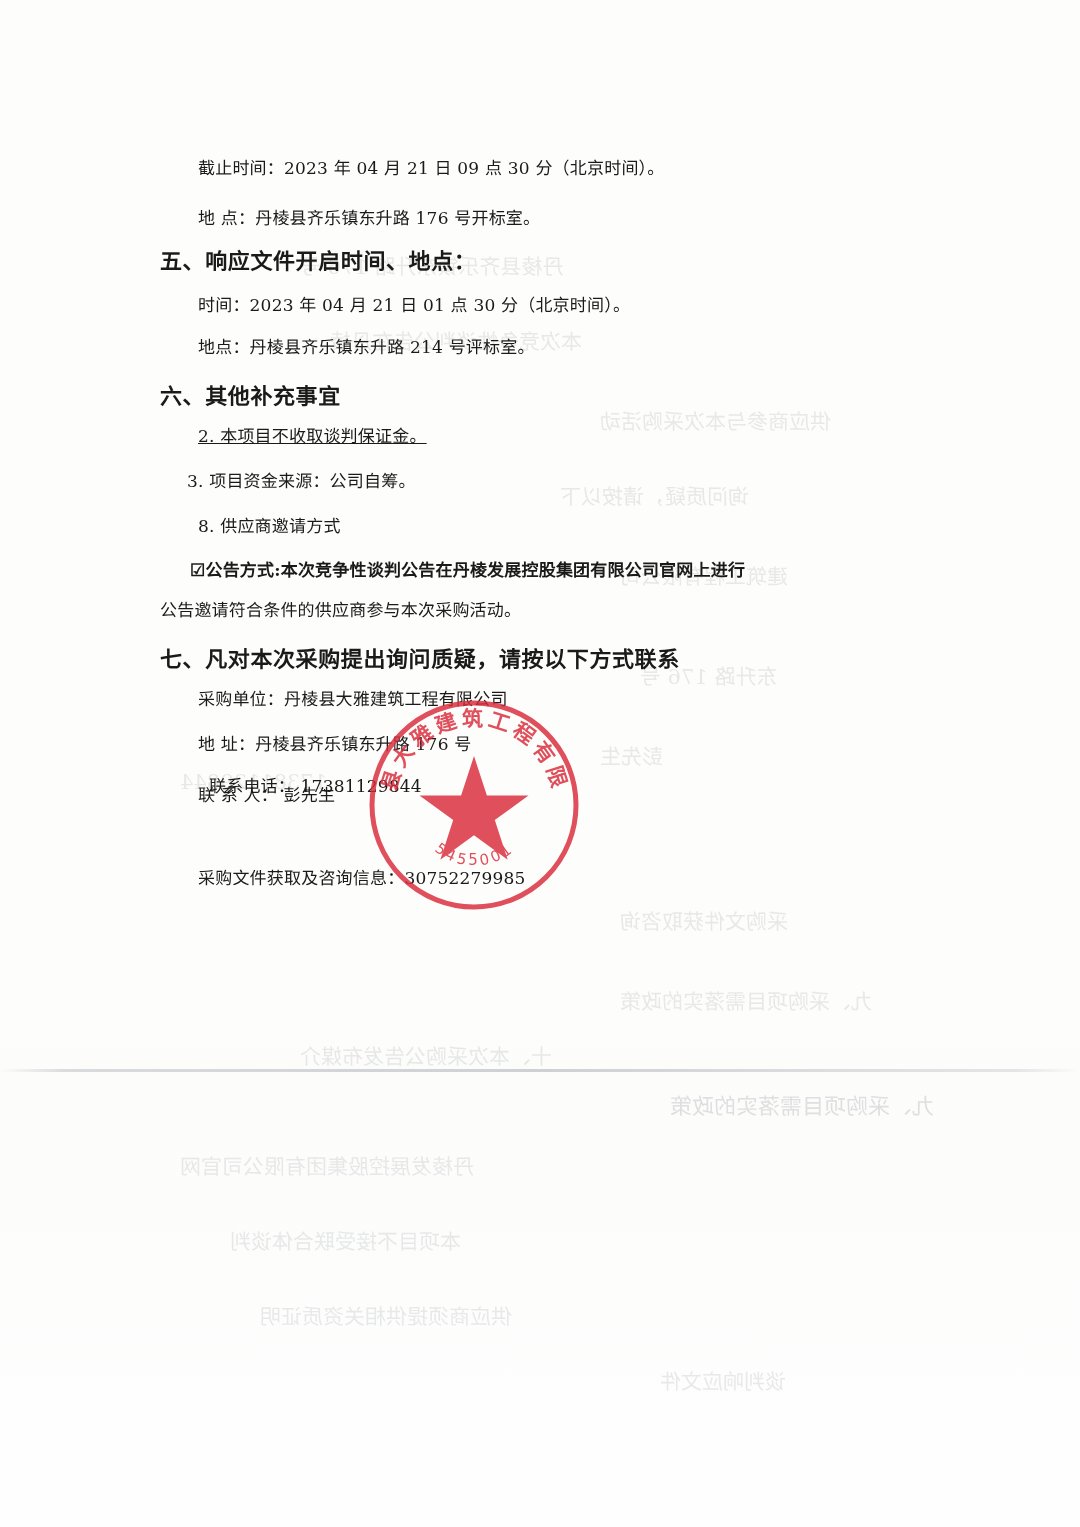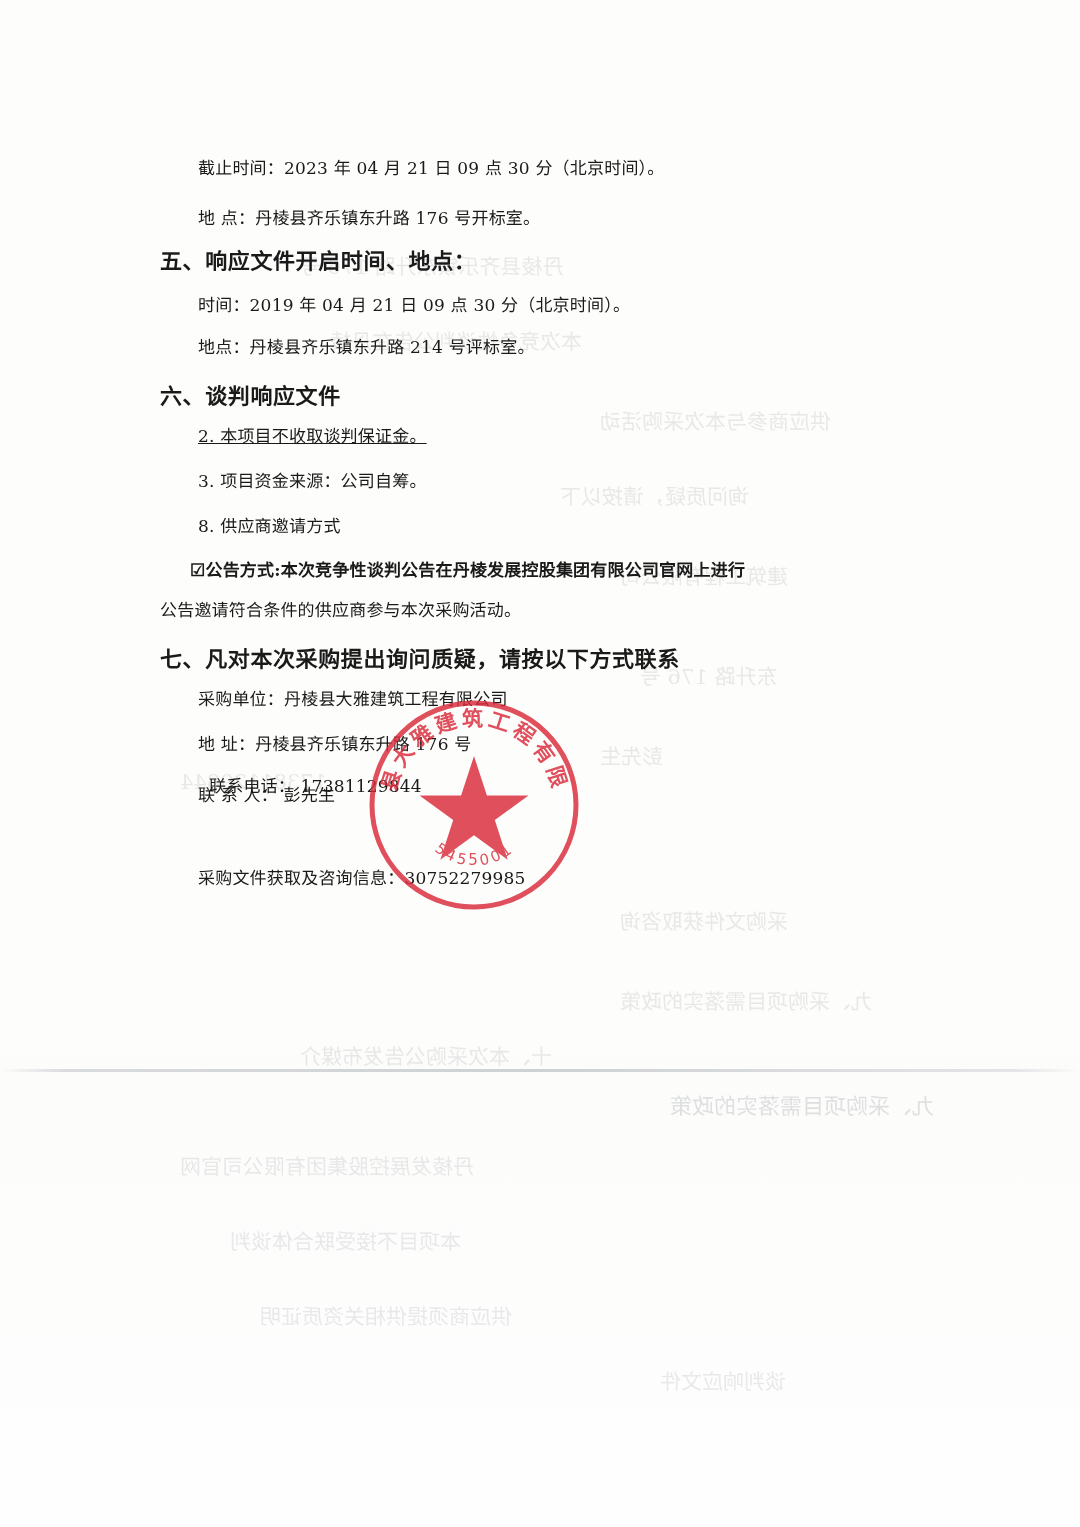--- a/index.html
+++ b/index.html
@@ -95,25 +95,25 @@
   <div class="ghost" style="left:670px; top:1088px; font-size:22px; color:rgba(120,125,130,0.22);">九、采购项目需落实的政策</div>
   <div class="ghost" style="left:180px; top:1150px; font-size:21px;">丹棱发展控股集团有限公司官网</div>
   <div class="ghost" style="left:230px; top:1225px; font-size:21px;">本项目不接受联合体谈判</div>
   <div class="ghost" style="left:260px; top:1300px; font-size:21px;">供应商须提供相关资质证明</div>
   <div class="ghost" style="left:660px; top:1365px; font-size:21px;">谈判响应文件</div>
 
   <div id="content">
     <div class="line" style="left:198px; top:158px;">截止时间：2023 年 04 月 21 日 09 点 30 分（北京时间）。</div>
     <div class="line" style="left:198px; top:208px;">地      点：丹棱县齐乐镇东升路 176 号开标室。</div>
     <div class="line heading" style="left:160px; top:248px;">五、响应文件开启时间、地点：</div>
-    <div class="line" style="left:198px; top:295px;">时间：2019 年 04 月 21 日 09 点 30 分（北京时间）。</div>
+    <div class="line" style="left:198px; top:295px;">时间：2023 年 04 月 21 日 01 点 30 分（北京时间）。</div>
     <div class="line" style="left:198px; top:337px;">地点：丹棱县齐乐镇东升路 214 号评标室。</div>
-    <div class="line heading" style="left:160px; top:383px;">六、谈判响应文件</div>
+    <div class="line heading" style="left:160px; top:383px;">六、其他补充事宜</div>
     <div class="line" style="left:198px; top:426px;text-decoration:underline;">2.  本项目不收取谈判保证金。</div>
-    <div class="line" style="left:198px; top:471px;">3.  项目资金来源：公司自筹。</div>
+    <div class="line" style="left:187px; top:471px;">3.  项目资金来源：公司自筹。</div>
     <div class="line" style="left:198px; top:516px;">8.  供应商邀请方式</div>
     <div class="line" style="left:190px; top:560px;font-weight:bold;">☑公告方式:本次竞争性谈判公告在丹棱发展控股集团有限公司官网上进行</div>
     <div class="line" style="left:160px; top:600px;">公告邀请符合条件的供应商参与本次采购活动。</div>
     <div class="line heading" style="left:160px; top:646px;">七、凡对本次采购提出询问质疑，请按以下方式联系</div>
     <div class="line" style="left:198px; top:689px;">采购单位：丹棱县大雅建筑工程有限公司</div>
     <div class="line" style="left:198px; top:734px;">地      址：丹棱县齐乐镇东升路 176 号</div>
     <div class="line" style="left:198px; top:779px;margin-top:6px;">联 系 人：  彭先生</div>
     <div class="line" style="left:198px; top:776px;margin-left:11px;">联系电话：  17381129844</div>
     <div class="line" style="left:198px; top:868px;">采购文件获取及咨询信息：30752279985</div>
   </div>

